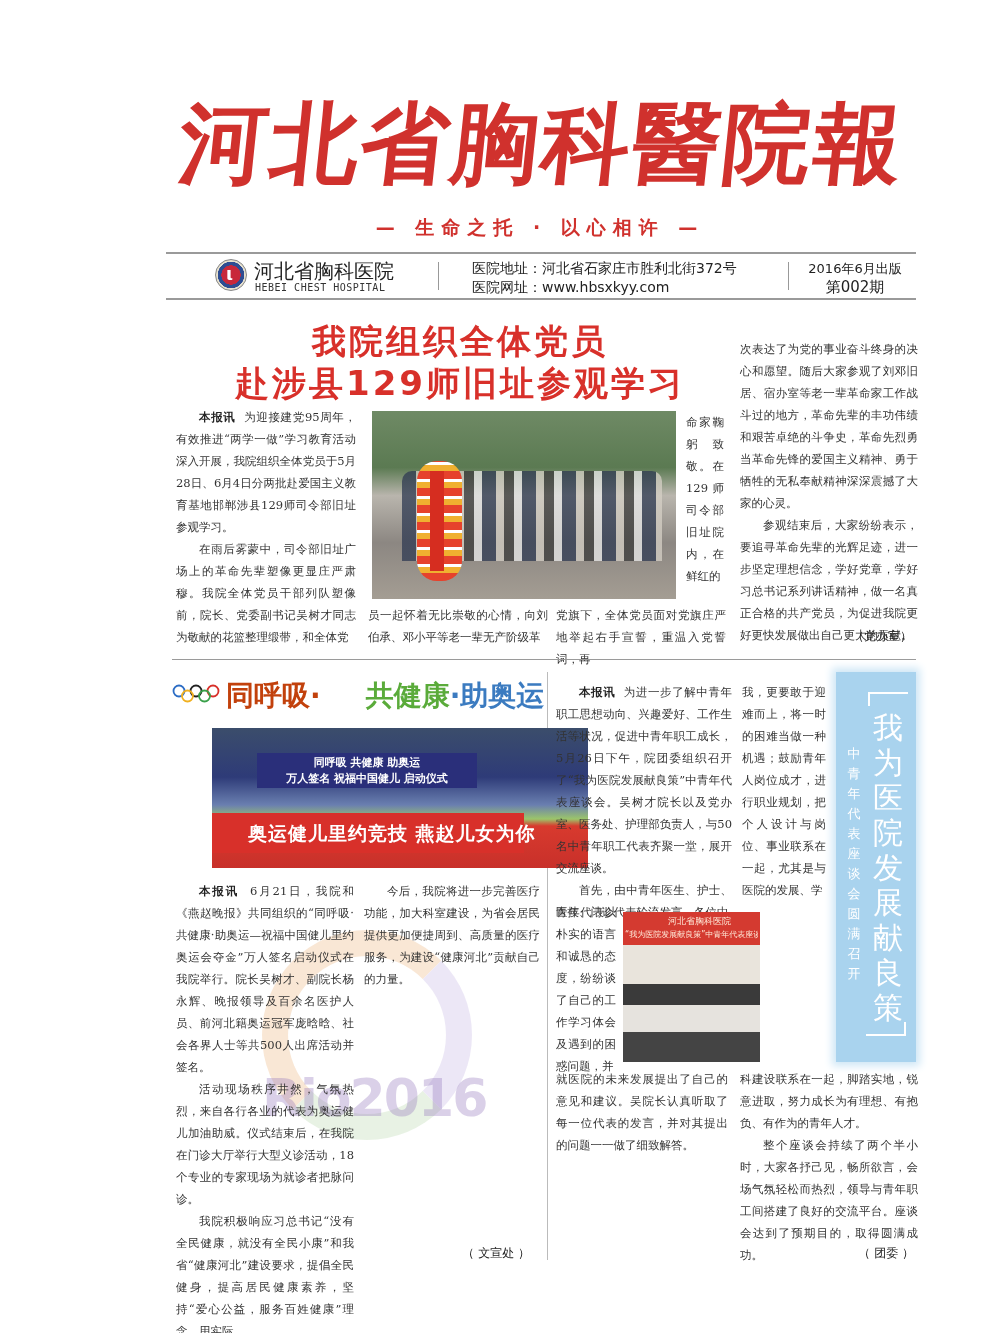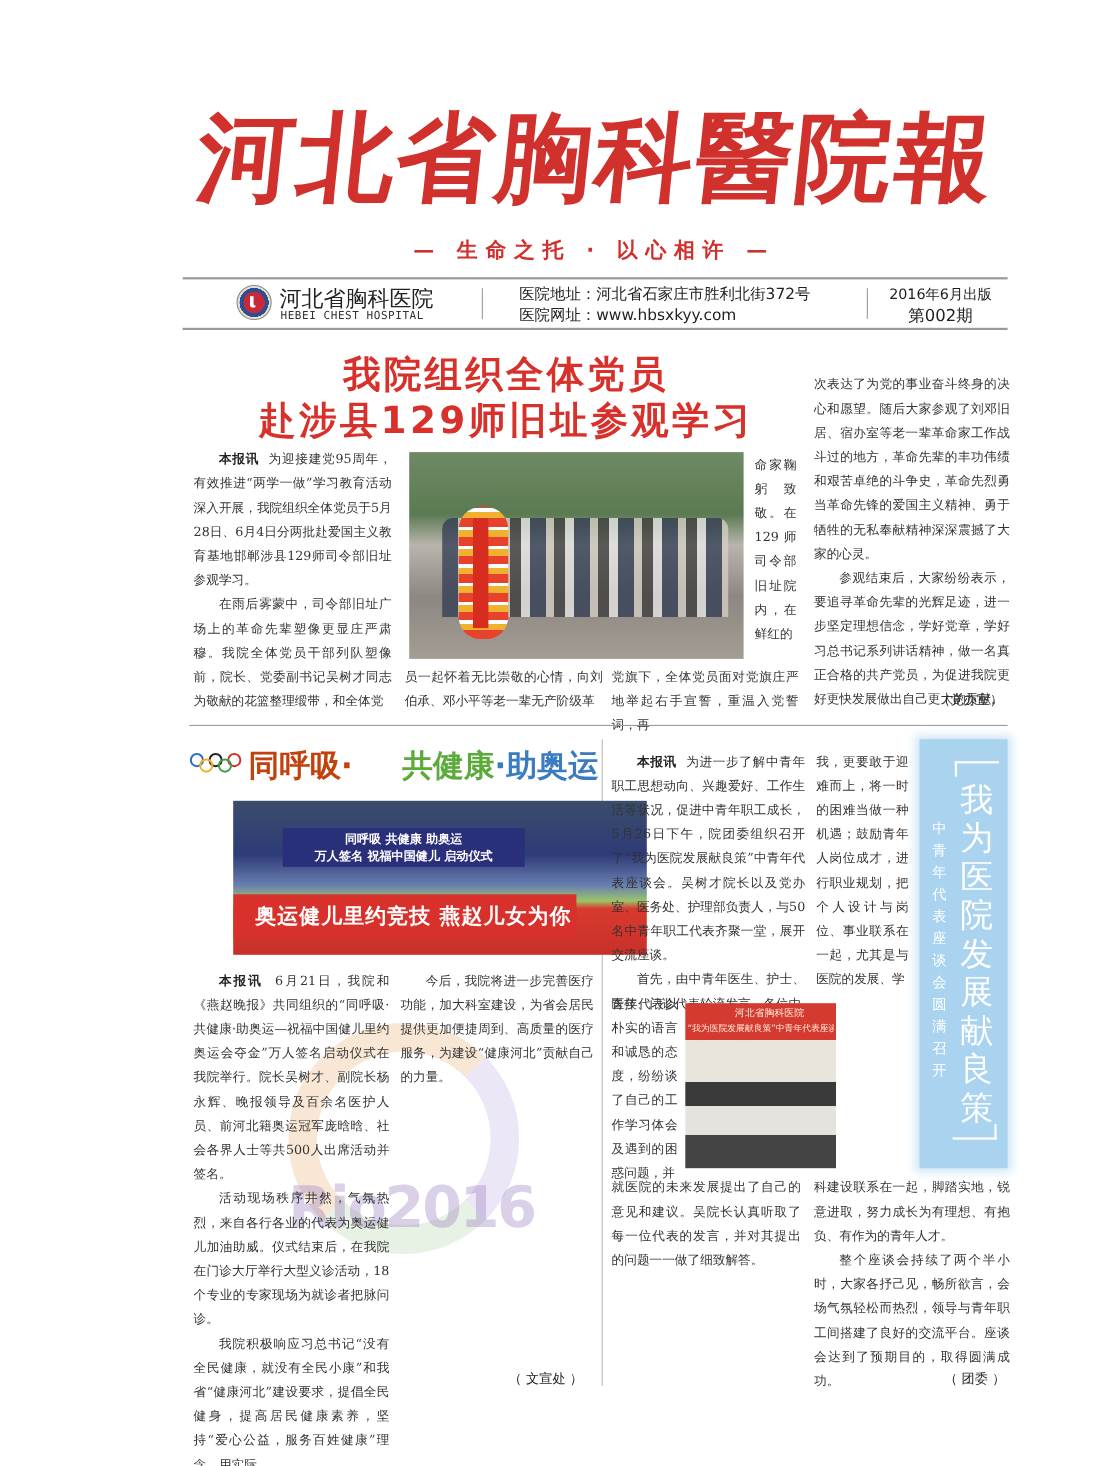--- a/index.html
+++ b/index.html
@@ -39,21 +39,21 @@
   .photo1 .ribbon { position: absolute; left: 58px; top: 60px; width: 14px; height: 100px; background: #d62d20; }
 
   .olympic-title { left: 172px; top: 677px; font-family: "DejaVu Sans", sans-serif; font-size: 28px; font-weight: bold; white-space: nowrap; }
   .rings { left: 172px; top: 684px; width: 48px; height: 20px; }
   .t-orange { color: #c2410c; }
   .t-green { color: #5aab3a; margin-left: 45px; }
   .t-blue { color: #3b7bc0; }
 
   .photo2 { left: 212px; top: 728px; width: 376px; height: 140px; background: linear-gradient(180deg, #3b4d6b 0%, #2e3b78 35%, #6a7fb0 55%, #9bc56a 65%, #d83a2e 70%, #c8302a 100%); }
   .photo2 .banner-top { position: absolute; left: 45px; top: 25px; width: 220px; height: 35px; background: #2a2f7a; color: #fff; font-family: "DejaVu Sans", sans-serif; font-size: 11px; font-weight: bold; text-align: center; line-height: 16px; padding-top: 2px; }
-  .photo2 .banner { position: absolute; left: 0; top: 85px; width: 312px; height: 40px; background: #d8302a; color: #fff; font-family: "DejaVu Sans", sans-serif; font-size: 19px; font-weight: bold; line-height: 40px; padding-left: 20px; white-space: nowrap; letter-spacing: 1px; }
+  .photo2 .banner { position: absolute; left: 0; top: 85px; width: 312px; height: 40px; background: #d8302a; color: #fff; font-family: "DejaVu Sans", sans-serif; font-size: 19px; font-weight: bold; line-height: 40px; padding-left: 36px; white-space: nowrap; letter-spacing: 1px; }
 
   .photo3 { left: 623px; top: 912px; width: 137px; height: 150px; background: linear-gradient(180deg, #d43a30 0 22%, #e9e4dc 22% 48%, #3a3a3a 48% 62%, #e6e3de 62% 80%, #444 80% 100%); }
   .photo3 .cap1 { position: absolute; top: 3px; left: 20px; right: 4px; color: #ffe9d8; font-size: 9px; font-family: "DejaVu Sans", sans-serif; text-align: center; }
   .photo3 .cap2 { position: absolute; top: 17px; left: 2px; right: 2px; color: #ffe9d8; font-size: 8px; font-family: "DejaVu Sans", sans-serif; white-space: nowrap; overflow: hidden; }
 
   
   .sidebar { left: 836px; top: 672px; width: 80px; height: 390px; background: #a9d3ee; box-shadow: 0 0 8px 4px #cfe7f6; }
   .sidebar .big { position: absolute; left: 34px; top: 38px; width: 36px; color: #fff; font-family: "DejaVu Sans", sans-serif; font-size: 30px; line-height: 35px; text-align: center; word-break: break-all; }
   .sidebar .small { position: absolute; left: 10px; top: 72px; width: 16px; color: #fff; font-family: "DejaVu Sans", sans-serif; font-size: 13px; line-height: 20px; text-align: center; word-break: break-all; }
   .sidebar .br-tl { position: absolute; left: 32px; top: 20px; width: 40px; height: 14px; border-top: 2px solid #fff; border-left: 2px solid #fff; }

